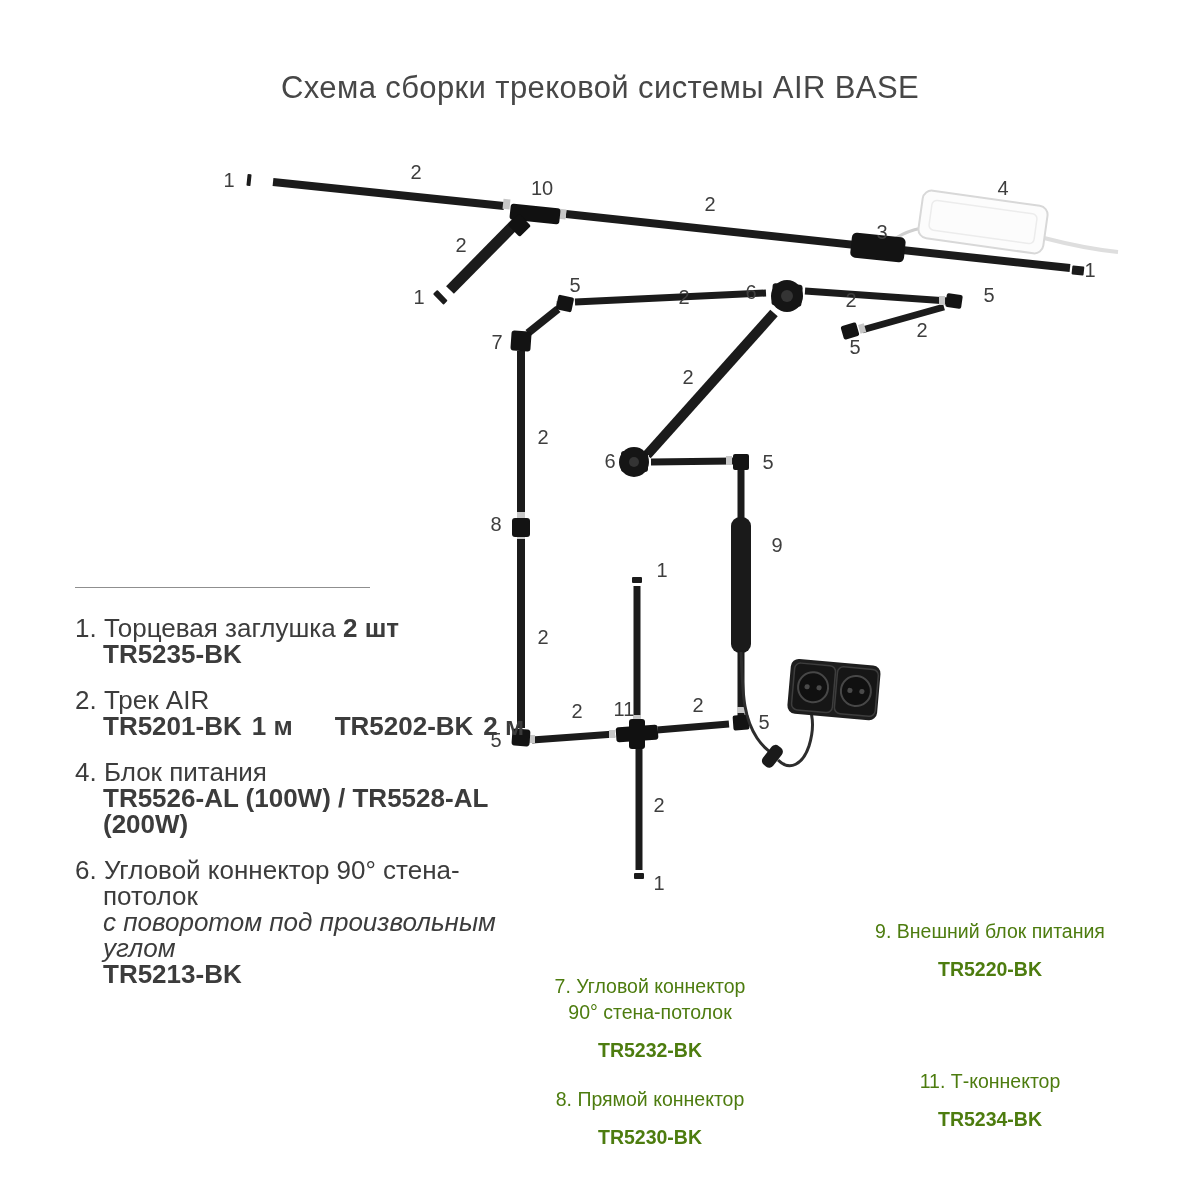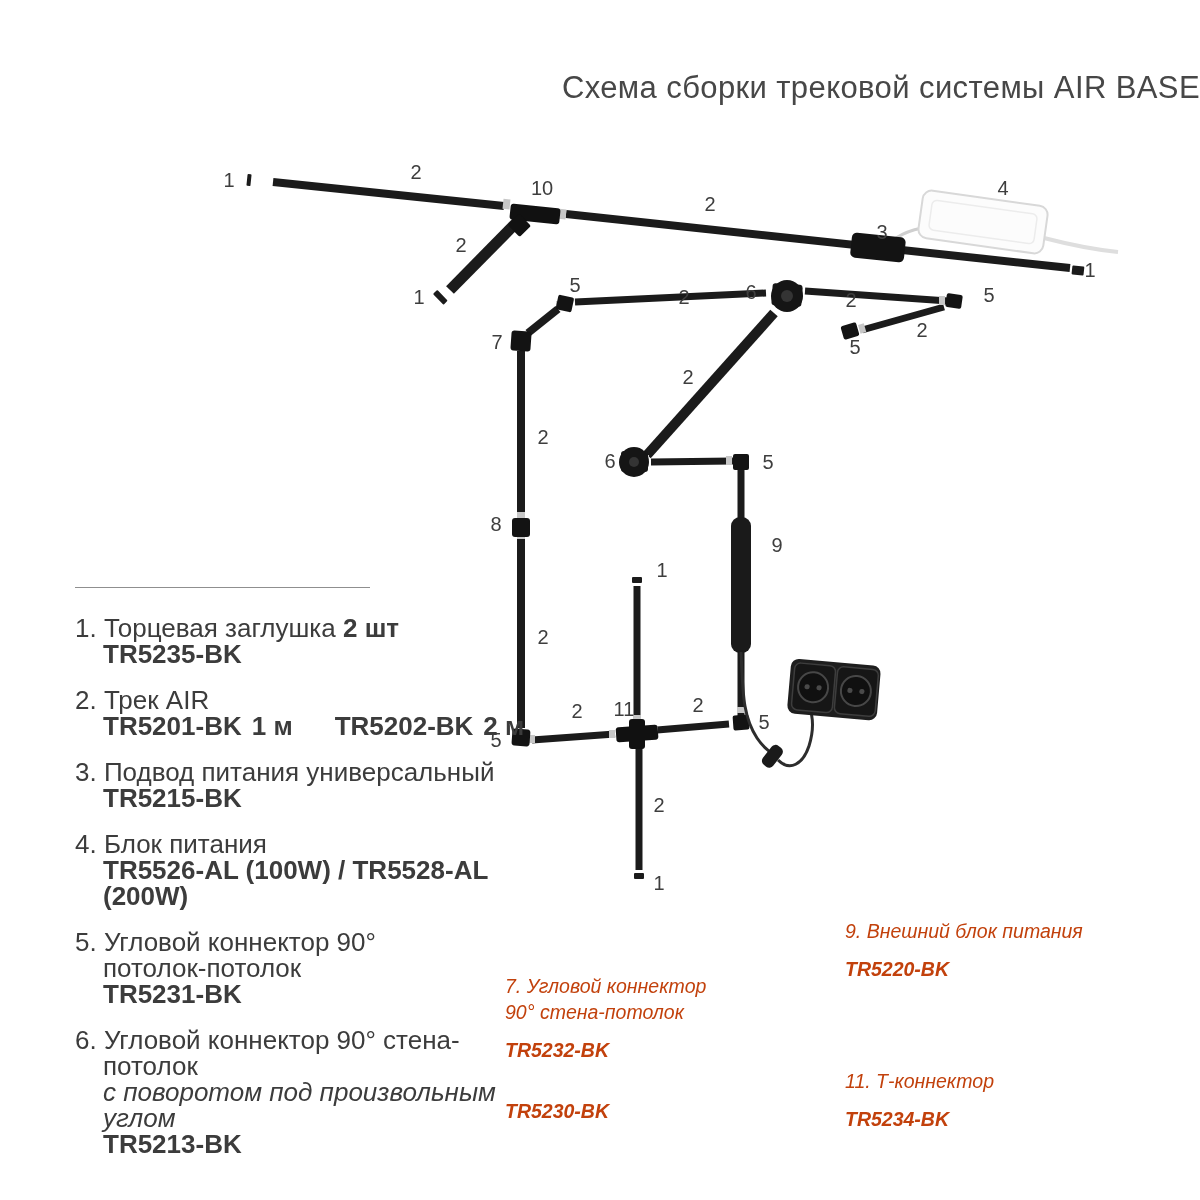--- a/index.html
+++ b/index.html
@@ -3,38 +3,38 @@
 <meta charset="utf-8">
 <style>
   * { margin:0; padding:0; box-sizing:border-box; }
   html,body { background:#ffffff; }
   body {
     width:1200px; height:1200px; position:relative; overflow:hidden;
     font-family:"Liberation Sans", sans-serif; color:#3e3e3e;
   }
   .page { position:absolute; inset:0; width:1200px; height:1200px; }
   .title {
-    position:absolute; top:70px; left:0; width:1200px; text-align:right;
+    position:absolute; top:70px; left:0; width:1200px; text-align:center;
     font-size:31px; font-weight:normal; color:#474747; letter-spacing:0.4px;
   }
   svg.diagram { position:absolute; top:0; left:0; }
   .callout {
     font-size:20px; fill:#3e3e3e; text-anchor:middle;
     font-family:"Liberation Sans", sans-serif;
   }
   
   .legend-left { position:absolute; left:75px; top:587px; width:450px; }
   .divider { border-top:1px solid #8f8f8f; width:295px; margin-bottom:27px; }
   .lg-item { margin-bottom:20px; font-size:26px; line-height:26px; color:#3c3c3c; }
   .lg-line { padding-left:28px; text-indent:-28px; }
   .lg-code { padding-left:28px; font-weight:bold; }
   .lg-code .gap { display:inline-block; width:42px; }
   .lg-code .szgap { display:inline-block; width:10px; }
   b { font-weight:bold; }
-  .col-item { position:absolute; font-size:19.5px; line-height:26px; color:#c2410c;font-style:italic; }
+  .col-item { position:absolute; text-align:center; font-size:19.5px; line-height:26px; color:#4d7c0f; }
   .col-item .code { margin-top:12px; font-weight:bold; }
 </style>
 </head>
 <body>
 
 <div class="page">
 
   <h1 class="title">Схема сборки трековой системы AIR BASE</h1>
 
   <svg class="diagram" width="1200" height="1200" viewBox="0 0 1200 1200">
@@ -203,44 +203,29 @@
     <div class="lg-item">
       <div class="lg-line">
         <span>2.</span>
         <span>Трек AIR</span>
       </div>
       <div class="lg-code">
         <b>TR5201-BK</b><span class="szgap"></span><b>1 м</b><span class="gap"></span><b>TR5202-BK</b><span class="szgap"></span><b>2 м</b>
       </div>
     </div>
 
-    <div class="lg-item">
-      <div class="lg-line">
-        <span>3.</span>
-        <span>Подвод питания универсальный</span>
-      </div>
-      <div class="lg-code"><b>TR5215-BK</b></div>
-    </div>
 
     <div class="lg-item">
       <div class="lg-line">
         <span>4.</span>
         <span>Блок питания</span>
       </div>
       <div class="lg-code"><b>TR5526-AL (100W) / TR5528-AL (200W)</b></div>
     </div>
 
-    <div class="lg-item">
-      <div class="lg-line">
-        <span>5.</span>
-        <span>Угловой коннектор 90°</span>
-      </div>
-      <div class="lg-line" style="text-indent:0;">потолок-потолок</div>
-      <div class="lg-code"><b>TR5231-BK</b></div>
-    </div>
 
     <div class="lg-item">
       <div class="lg-line">
         <span>6.</span>
         <span>Угловой коннектор 90° стена-потолок</span>
       </div>
       <div class="lg-line" style="text-indent:0;font-style:italic;">с поворотом под произвольным углом</div>
       <div class="lg-code"><b>TR5213-BK</b></div>
     </div>
   </div>
@@ -248,20 +233,24 @@
   <div class="col-item" style="left:505px; top:973px; width:290px;">
     <div>
       <span>7.</span>
       <span>Угловой коннектор</span>
     </div>
     <div>90° стена-потолок</div>
     <div class="code"><b>TR5232-BK</b></div>
   </div>
 
   <div class="col-item" style="left:505px; top:1086px; width:290px;">
+    <div>
+      <span>8.</span>
+      <span>Прямой коннектор</span>
+    </div>
     <div class="code"><b>TR5230-BK</b></div>
   </div>
 
   <div class="col-item" style="left:845px; top:918px; width:290px;">
     <div>
       <span>9.</span>
       <span>Внешний блок питания</span>
     </div>
     <div class="code"><b>TR5220-BK</b></div>
   </div>

